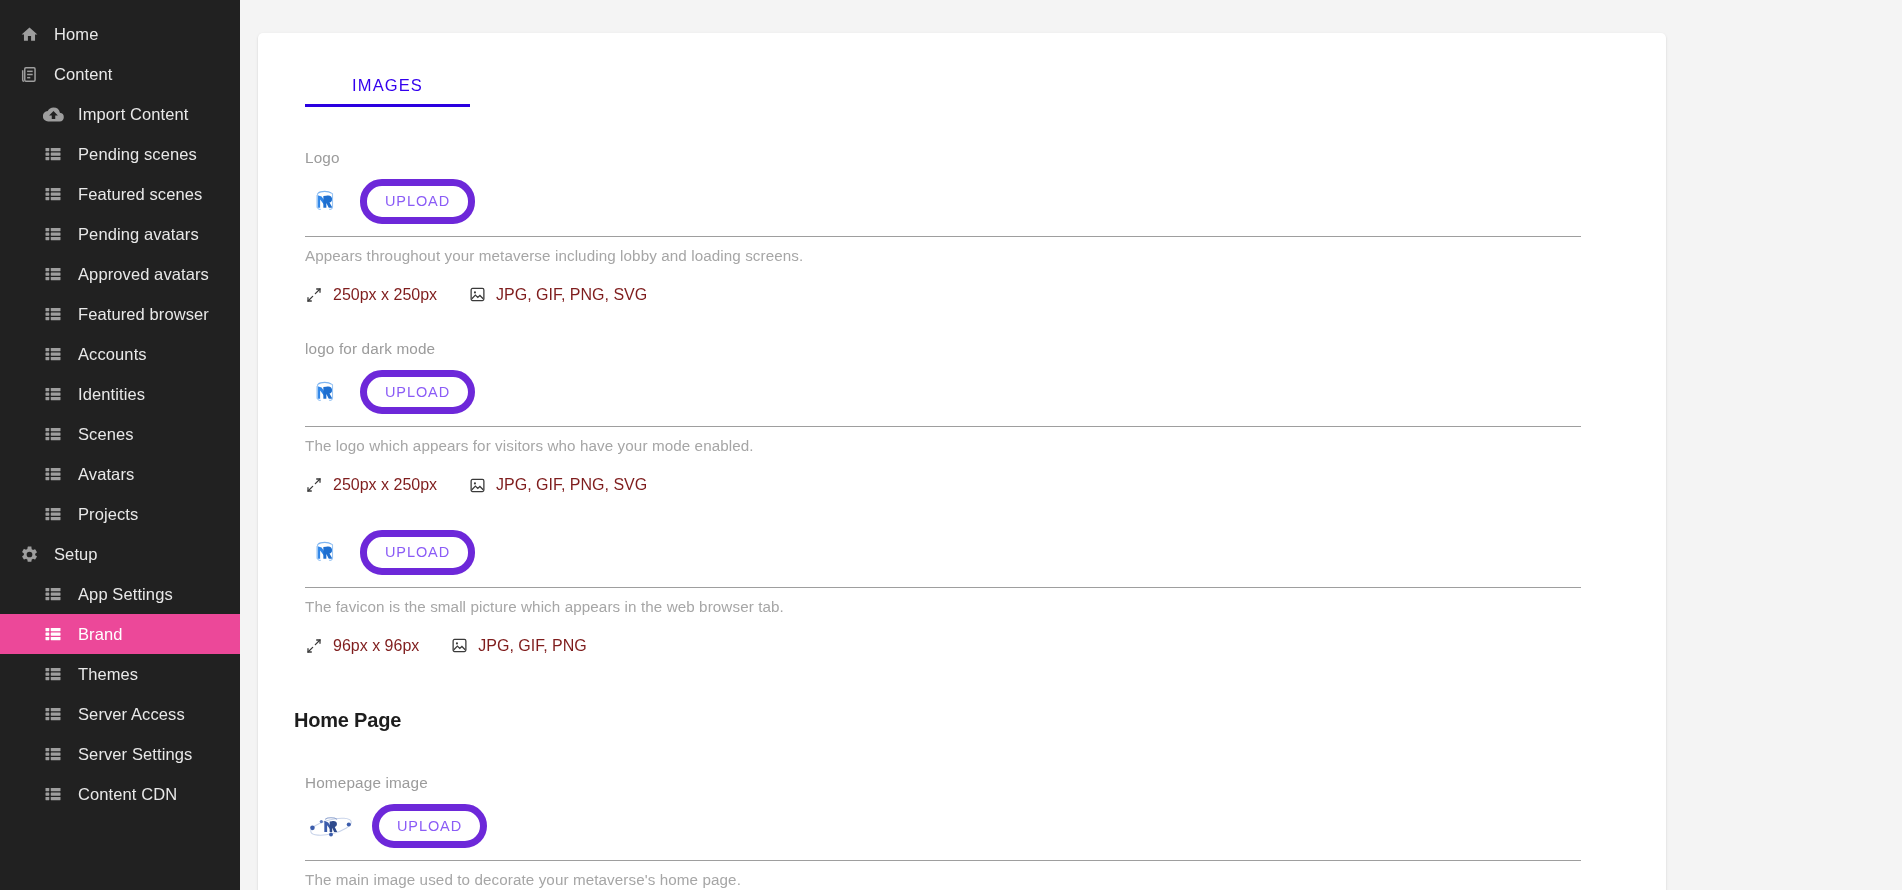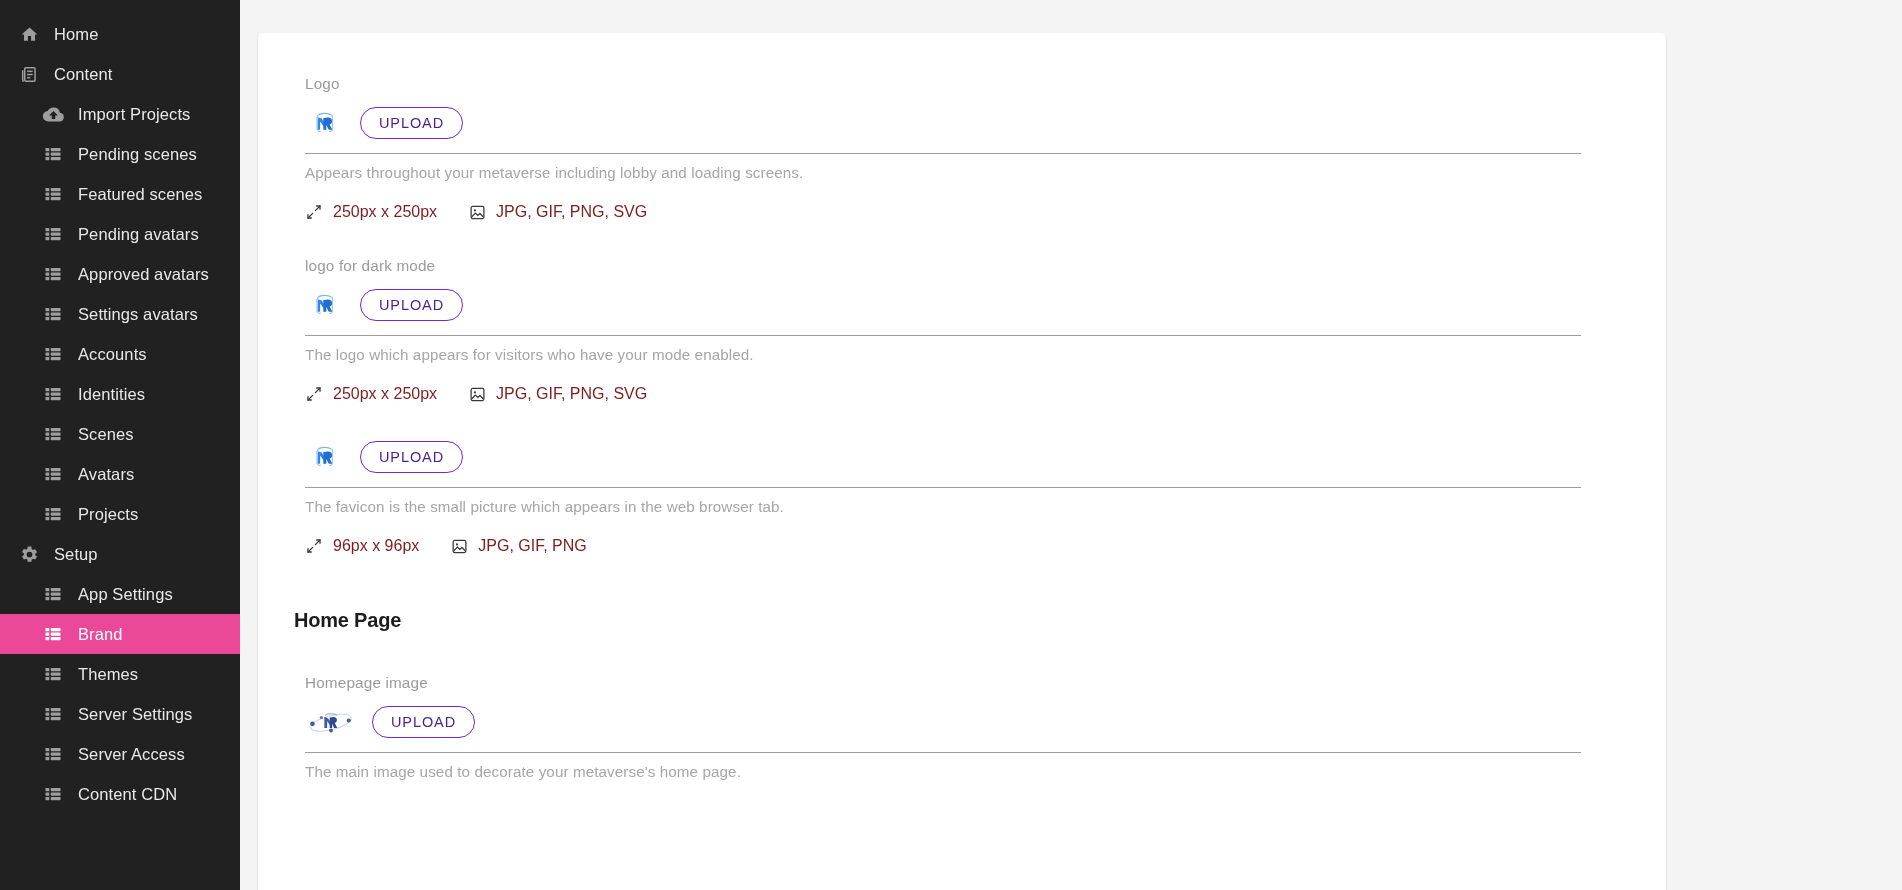--- a/index.html
+++ b/index.html
@@ -111,24 +111,24 @@
     padding-bottom: 12px;
     border-bottom: 1px solid #9e9e9e;
   }
   .thumb {
     width: 40px; height: 36px;
     display: flex; align-items: center; justify-content: center;
     flex: 0 0 40px;
   }
   .thumb.wide { width: 52px; flex: 0 0 52px; }
   .upload-btn {
-    border: 1px solid #6d28d9;
+    border: 7px solid #6d28d9;
     border-radius: 22px;
     background: #fff;
-    color: #4c1d95;
+    color: #8b5cf6;
     font-size: 14.5px;
     letter-spacing: .9px;
     padding: 8px 18px;
     cursor: pointer;
     font-family: inherit;
     line-height: 1;
   }
   .help-text {
     font-size: 15.2px;
     color: #a6a6a6;
@@ -181,21 +181,21 @@
           </svg>
         </span>
         <span class="nav-label">Content</span>
       </div>
       <div class="nav-row lvl1">
         <span class="nav-icon">
           <svg width="21" height="21" viewBox="0 0 24 24" fill="#9e9e9e">
             <path d="M19.35 10.04A7.49 7.49 0 0 0 12 4a7.48 7.48 0 0 0-6.63 4.04A5.99 5.99 0 0 0 6 20h13a5 5 0 0 0 .35-9.96zM14 13v4h-4v-4H7l5-5 5 5z"></path>
           </svg>
         </span>
-        <span class="nav-label">Import Projects</span>
+        <span class="nav-label">Import Content</span>
       </div>
       <div class="nav-row lvl1">
         <span class="nav-icon">
           <svg width="18" height="18" viewBox="0 0 24 24" fill="#9e9e9e">
             <rect x="2" y="4" width="5" height="4.4" rx=".6"></rect>
             <rect x="9" y="4" width="13" height="4.4" rx=".6"></rect>
             <rect x="2" y="10" width="5" height="4.4" rx=".6"></rect>
             <rect x="9" y="10" width="13" height="4.4" rx=".6"></rect>
             <rect x="2" y="16" width="5" height="4.4" rx=".6"></rect>
             <rect x="9" y="16" width="13" height="4.4" rx=".6"></rect>
@@ -246,21 +246,21 @@
         <span class="nav-icon">
           <svg width="18" height="18" viewBox="0 0 24 24" fill="#9e9e9e">
             <rect x="2" y="4" width="5" height="4.4" rx=".6"></rect>
             <rect x="9" y="4" width="13" height="4.4" rx=".6"></rect>
             <rect x="2" y="10" width="5" height="4.4" rx=".6"></rect>
             <rect x="9" y="10" width="13" height="4.4" rx=".6"></rect>
             <rect x="2" y="16" width="5" height="4.4" rx=".6"></rect>
             <rect x="9" y="16" width="13" height="4.4" rx=".6"></rect>
           </svg>
         </span>
-        <span class="nav-label">Settings avatars</span>
+        <span class="nav-label">Featured browser</span>
       </div>
       <div class="nav-row lvl1">
         <span class="nav-icon">
           <svg width="18" height="18" viewBox="0 0 24 24" fill="#9e9e9e">
             <rect x="2" y="4" width="5" height="4.4" rx=".6"></rect>
             <rect x="9" y="4" width="13" height="4.4" rx=".6"></rect>
             <rect x="2" y="10" width="5" height="4.4" rx=".6"></rect>
             <rect x="9" y="10" width="13" height="4.4" rx=".6"></rect>
             <rect x="2" y="16" width="5" height="4.4" rx=".6"></rect>
             <rect x="9" y="16" width="13" height="4.4" rx=".6"></rect>
@@ -371,53 +371,56 @@
         <span class="nav-icon">
           <svg width="18" height="18" viewBox="0 0 24 24" fill="#9e9e9e">
             <rect x="2" y="4" width="5" height="4.4" rx=".6"></rect>
             <rect x="9" y="4" width="13" height="4.4" rx=".6"></rect>
             <rect x="2" y="10" width="5" height="4.4" rx=".6"></rect>
             <rect x="9" y="10" width="13" height="4.4" rx=".6"></rect>
             <rect x="2" y="16" width="5" height="4.4" rx=".6"></rect>
             <rect x="9" y="16" width="13" height="4.4" rx=".6"></rect>
           </svg>
         </span>
+        <span class="nav-label">Server Access</span>
+      </div>
+      <div class="nav-row lvl1">
+        <span class="nav-icon">
+          <svg width="18" height="18" viewBox="0 0 24 24" fill="#9e9e9e">
+            <rect x="2" y="4" width="5" height="4.4" rx=".6"></rect>
+            <rect x="9" y="4" width="13" height="4.4" rx=".6"></rect>
+            <rect x="2" y="10" width="5" height="4.4" rx=".6"></rect>
+            <rect x="9" y="10" width="13" height="4.4" rx=".6"></rect>
+            <rect x="2" y="16" width="5" height="4.4" rx=".6"></rect>
+            <rect x="9" y="16" width="13" height="4.4" rx=".6"></rect>
+          </svg>
+        </span>
         <span class="nav-label">Server Settings</span>
-      </div>
-      <div class="nav-row lvl1">
-        <span class="nav-icon">
-          <svg width="18" height="18" viewBox="0 0 24 24" fill="#9e9e9e">
-            <rect x="2" y="4" width="5" height="4.4" rx=".6"></rect>
-            <rect x="9" y="4" width="13" height="4.4" rx=".6"></rect>
-            <rect x="2" y="10" width="5" height="4.4" rx=".6"></rect>
-            <rect x="9" y="10" width="13" height="4.4" rx=".6"></rect>
-            <rect x="2" y="16" width="5" height="4.4" rx=".6"></rect>
-            <rect x="9" y="16" width="13" height="4.4" rx=".6"></rect>
-          </svg>
-        </span>
-        <span class="nav-label">Server Access</span>
       </div>
       <div class="nav-row lvl1">
         <span class="nav-icon">
           <svg width="18" height="18" viewBox="0 0 24 24" fill="#9e9e9e">
             <rect x="2" y="4" width="5" height="4.4" rx=".6"></rect>
             <rect x="9" y="4" width="13" height="4.4" rx=".6"></rect>
             <rect x="2" y="10" width="5" height="4.4" rx=".6"></rect>
             <rect x="9" y="10" width="13" height="4.4" rx=".6"></rect>
             <rect x="2" y="16" width="5" height="4.4" rx=".6"></rect>
             <rect x="9" y="16" width="13" height="4.4" rx=".6"></rect>
           </svg>
         </span>
         <span class="nav-label">Content CDN</span>
       </div>
     </nav>
 
   <div id="main">
     <div id="card">
 
+      <div id="tabbar">
+          <button class="tab active">IMAGES</button>
+        </div>
 
       <div id="card-body">
         <div id="images-fields">
             <div class="field-block">
               <div class="field-label">Logo</div>
               <div class="field-row">
                 <span class="thumb">
                   <svg width="30" height="30" viewBox="0 0 40 40">
         <path d="M9 12 L9 29 L13.5 29 L13.5 18 L19.5 26 L20 26 L20 20.5 L15.5 14 L9 12 Z" fill="#2f86e8"></path>
         <path d="M21.5 13 C26 11.5 29.5 13.5 29.5 17.5 C29.5 20 28 21.5 26 22 L30 29 L25 29 L21.8 22.6 L21.8 29 L17.8 29 L17.8 13.4 Z" fill="#1e6fd0"></path>

